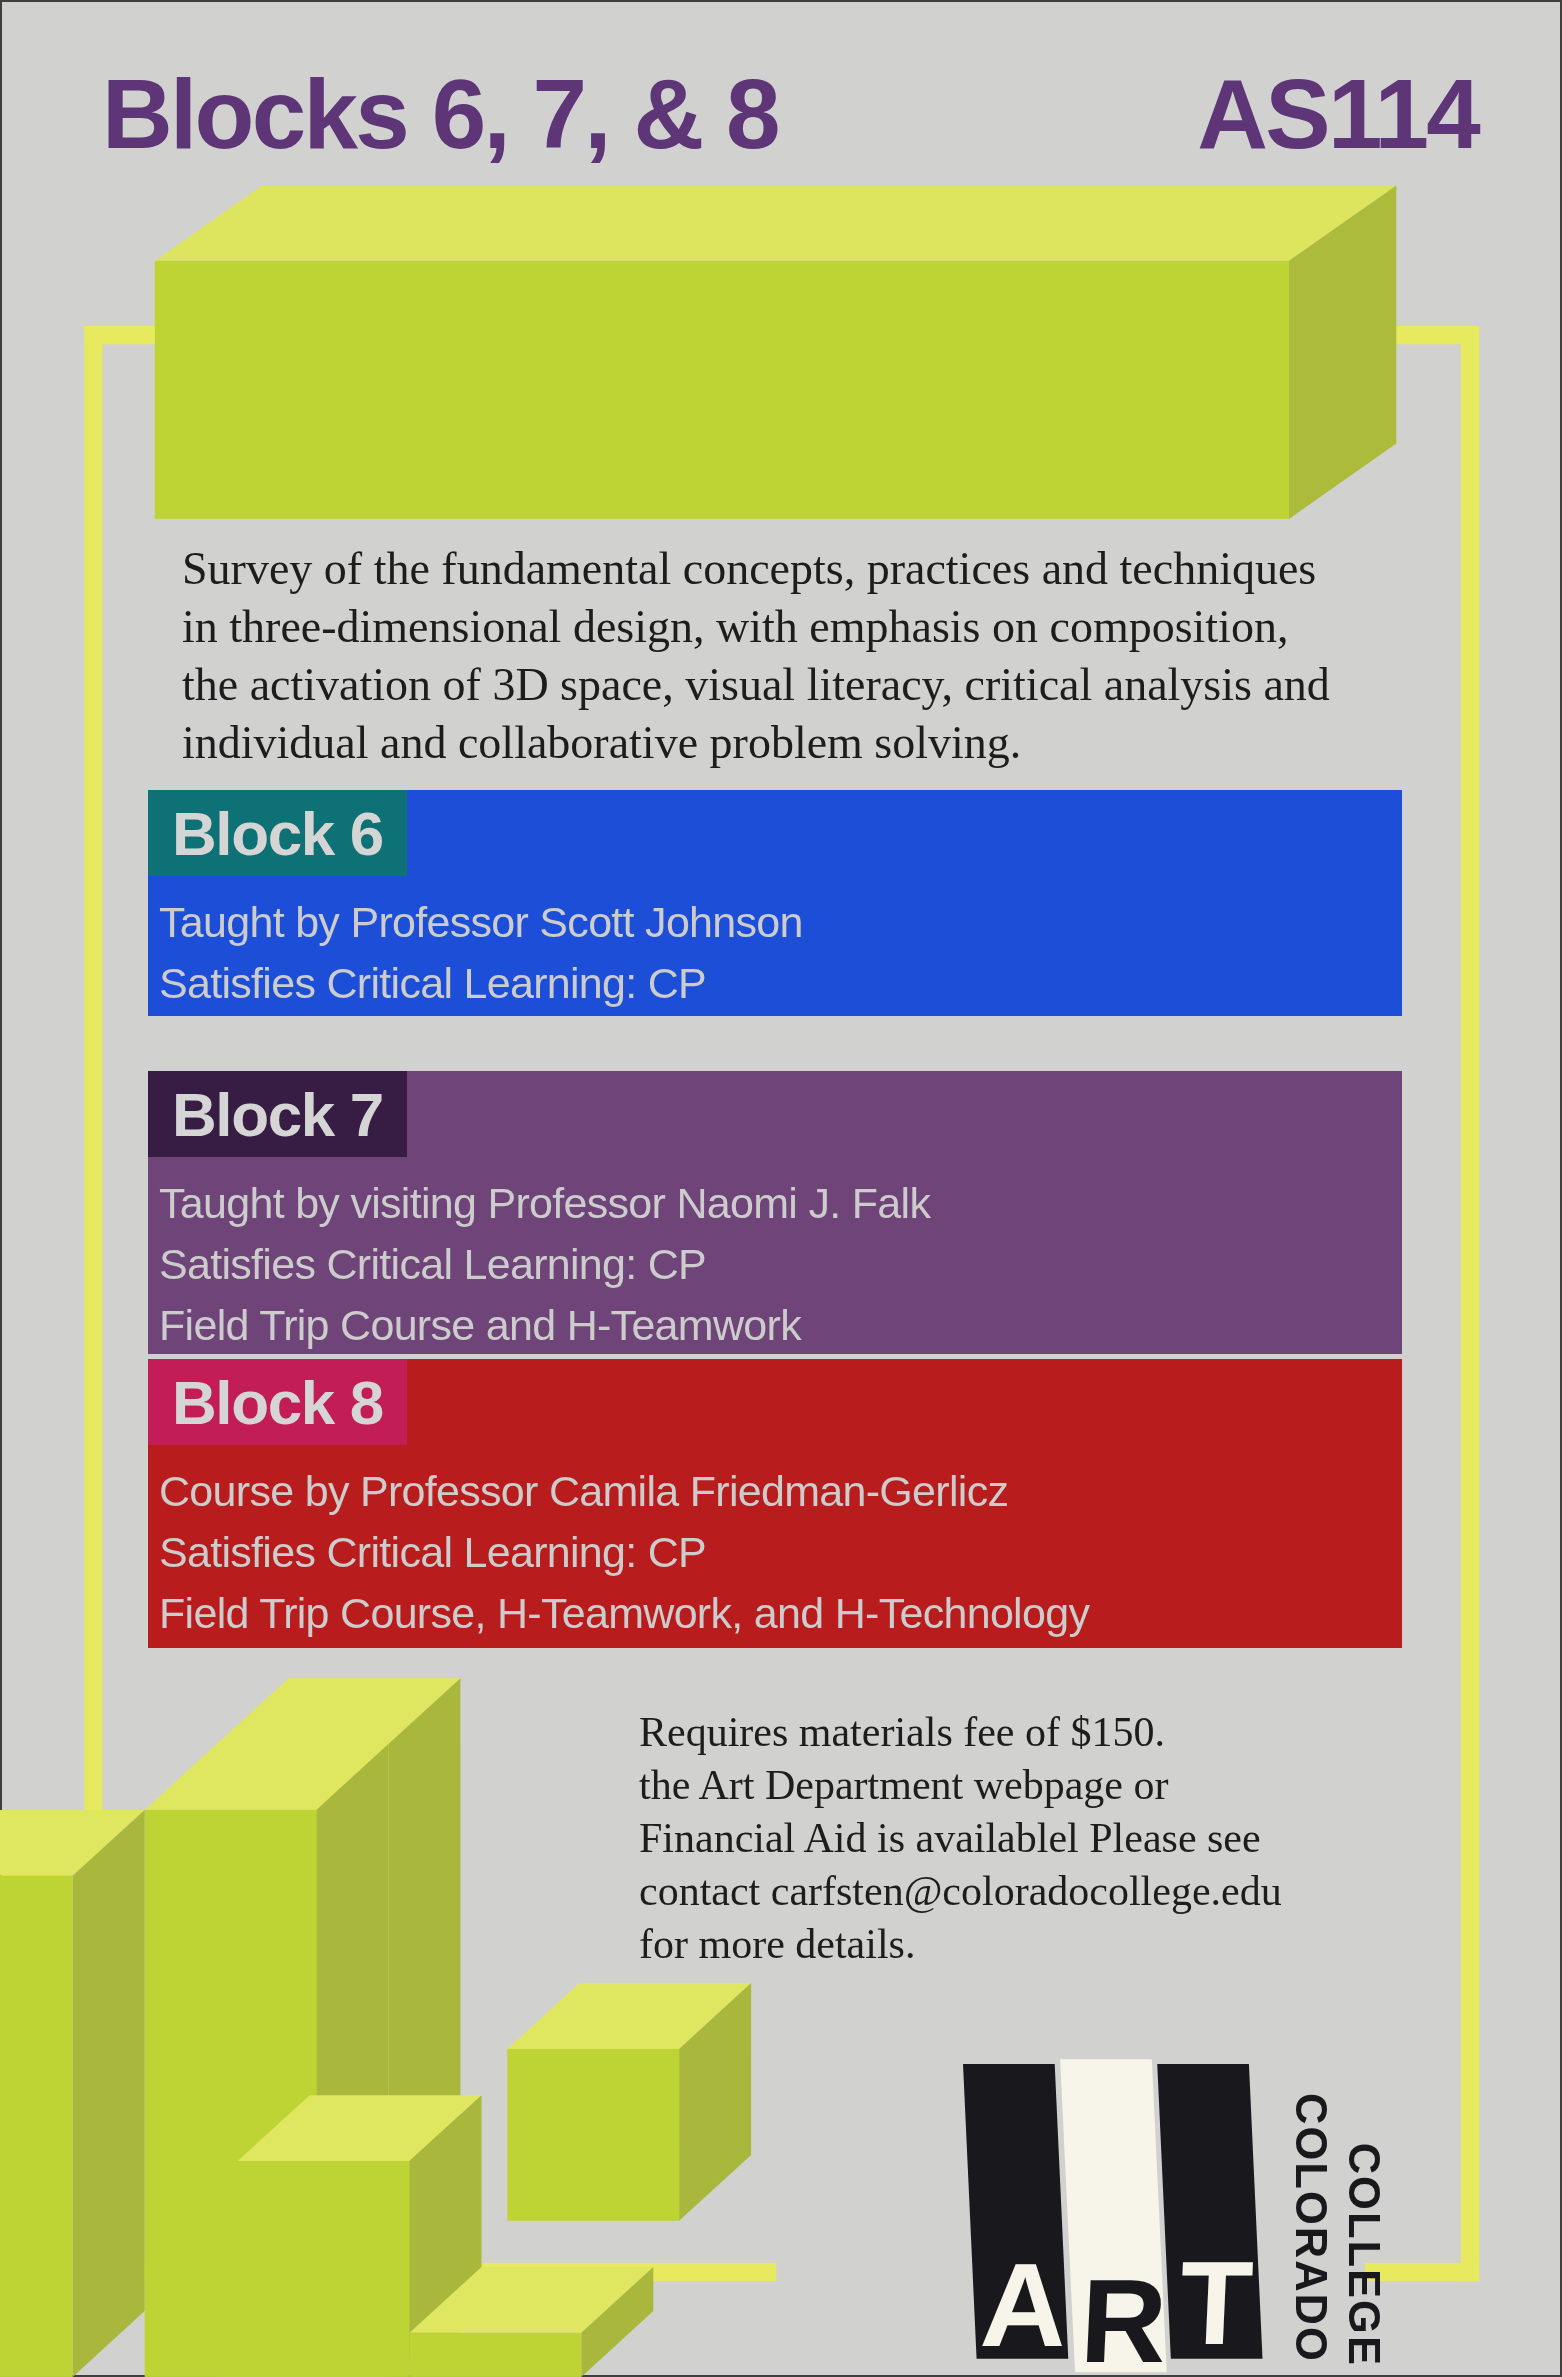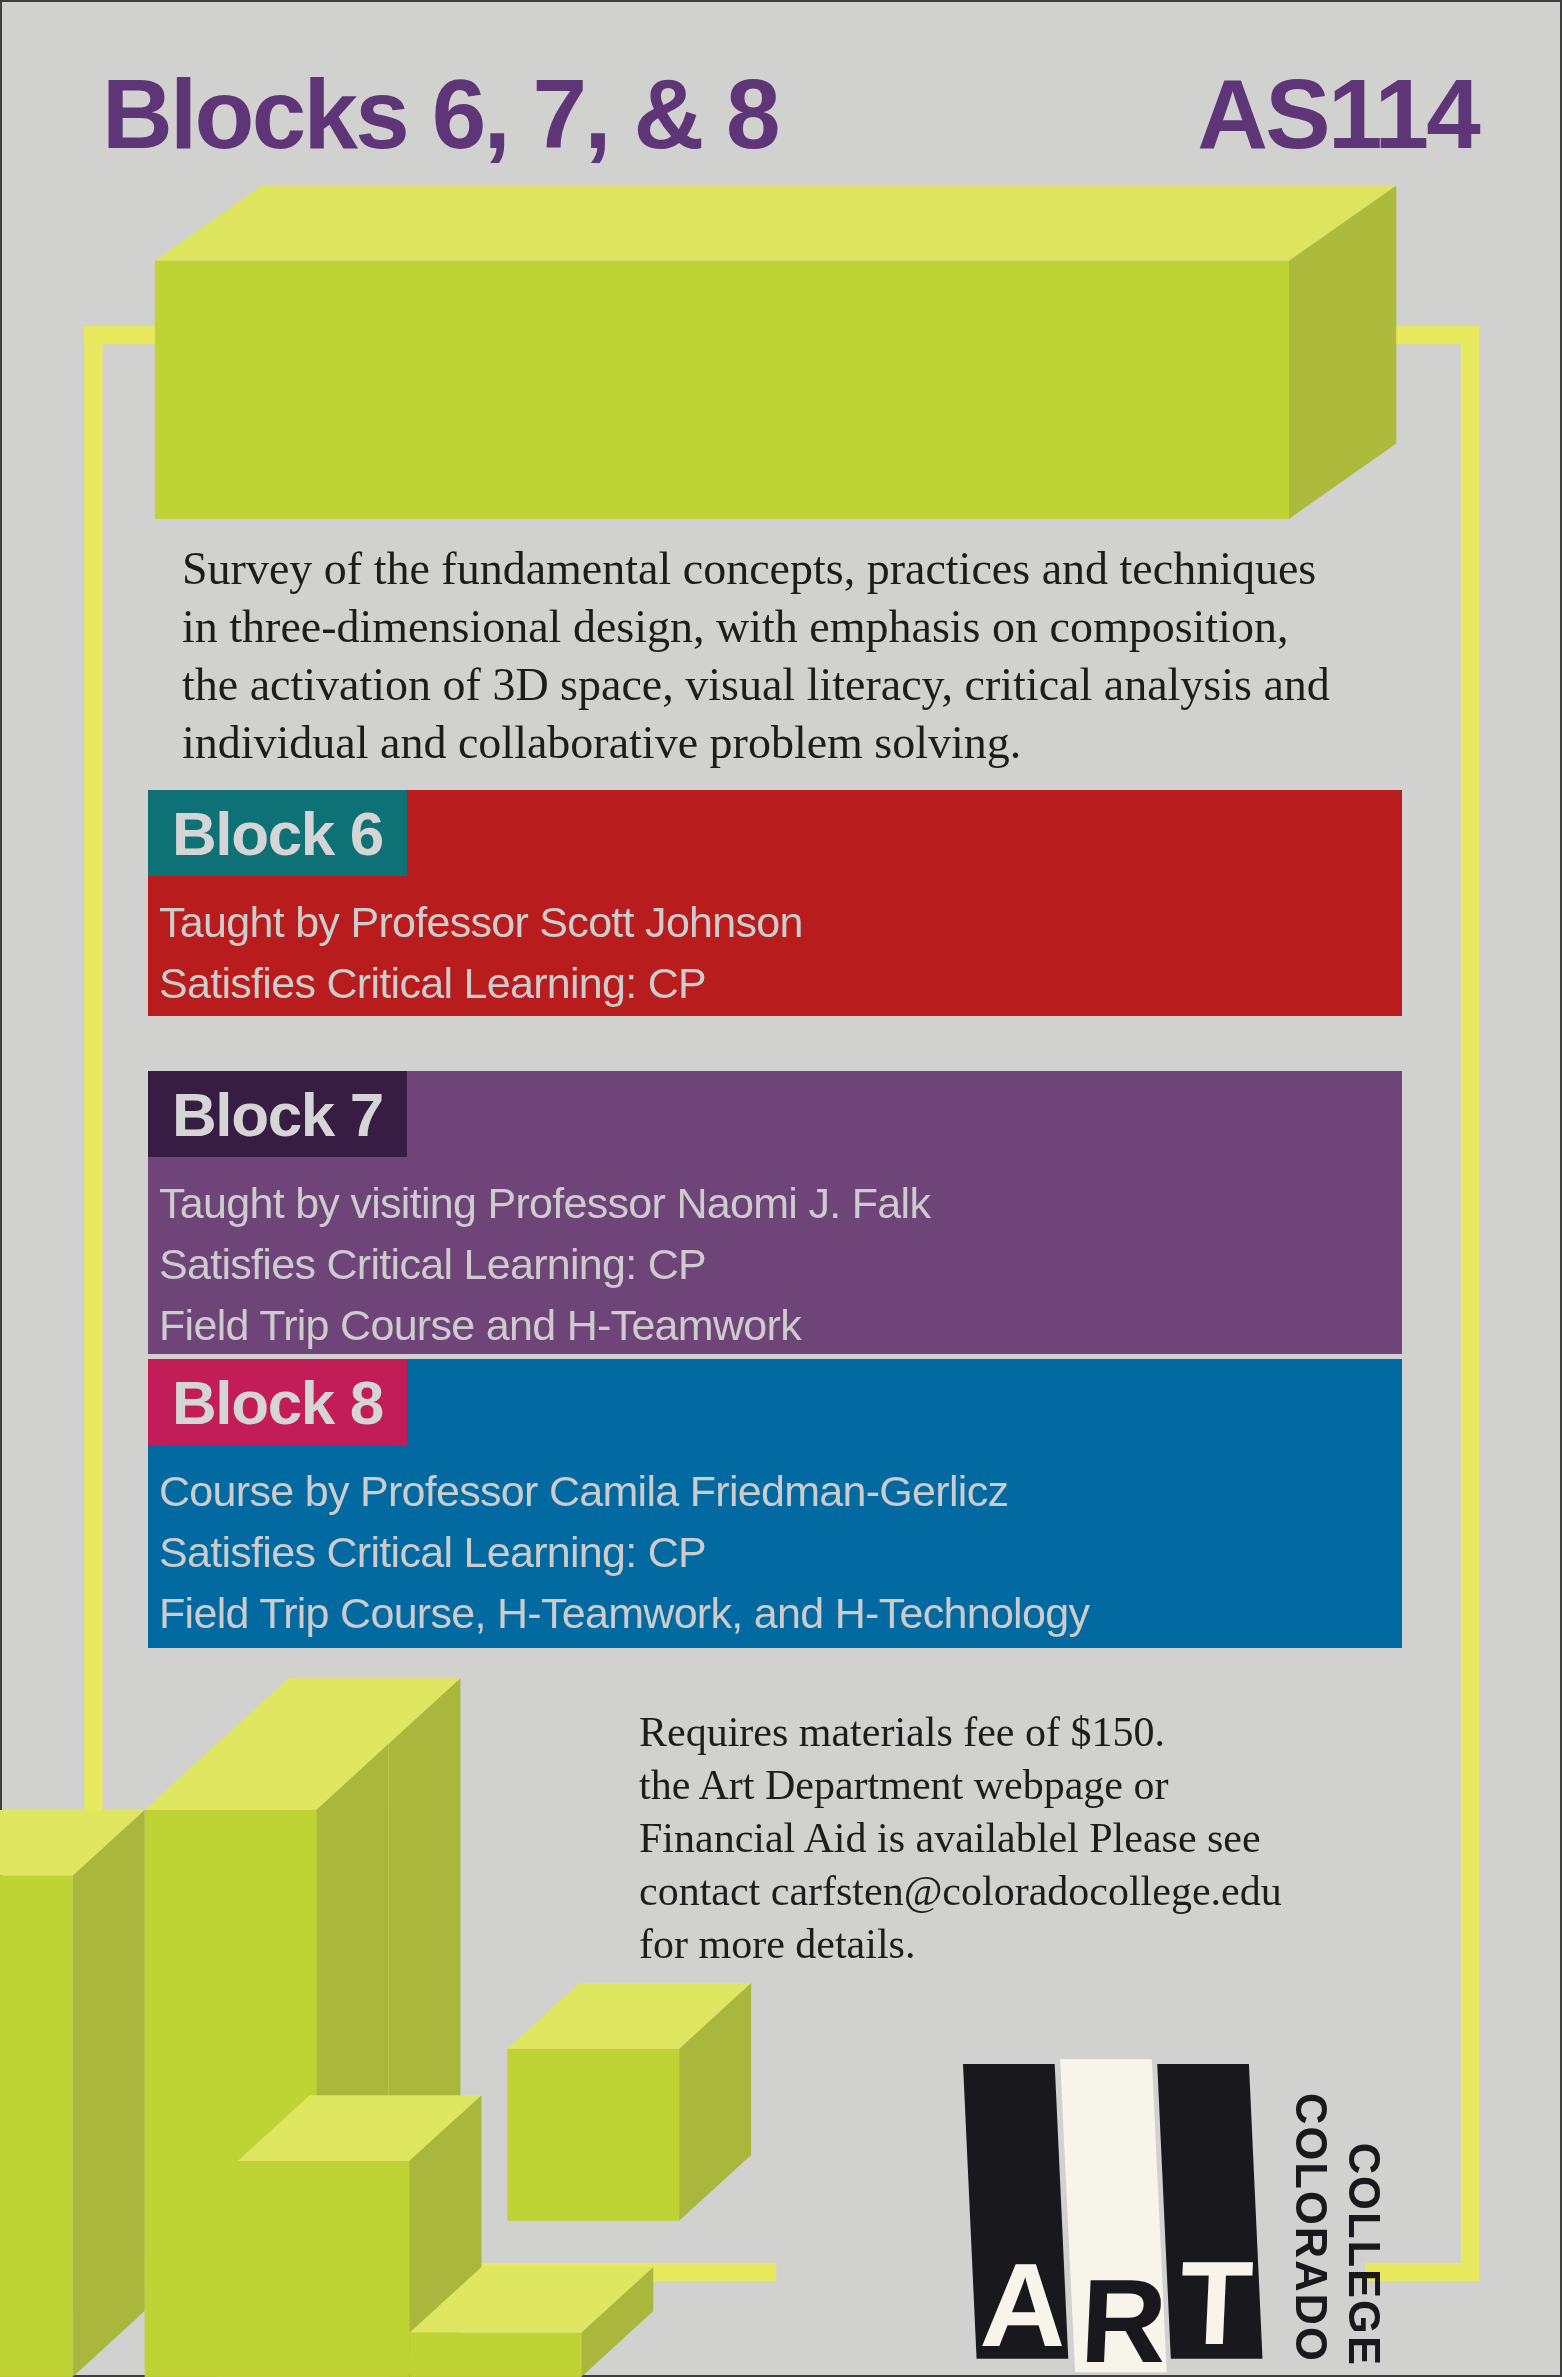--- a/index.html
+++ b/index.html
@@ -33,23 +33,23 @@
   .desc{
     top:540px;left:182px;
     font-family:"Liberation Serif",serif;
     font-size:46px;line-height:1.26;
     color:#1d1d1d;
   }
   .section{
     position:absolute;z-index:2;
     left:148px;width:1254px;
   }
-  .sec-6{top:790px;height:226px;background:#b91c1c;}
+  .sec-6{top:790px;height:226px;background:#1d4ed8;}
   .sec-7{top:1043px;height:283px;background:#6f4479;margin-top:28px;}
-  .sec-8{top:1359px;height:289px;background:#0369a1;}
+  .sec-8{top:1359px;height:289px;background:#b91c1c;}
   .sec-label{
     position:absolute;left:0;top:0;
     min-width:209px;height:86px;
     padding:0 24px;
     display:flex;align-items:center;
     font-size:62px;font-weight:bold;letter-spacing:-1.4px;
     color:#d5d5d5;
   }
   .sec-6 .sec-label{background:#0d7175;}
   .sec-7 .sec-label{background:#371d43;}

